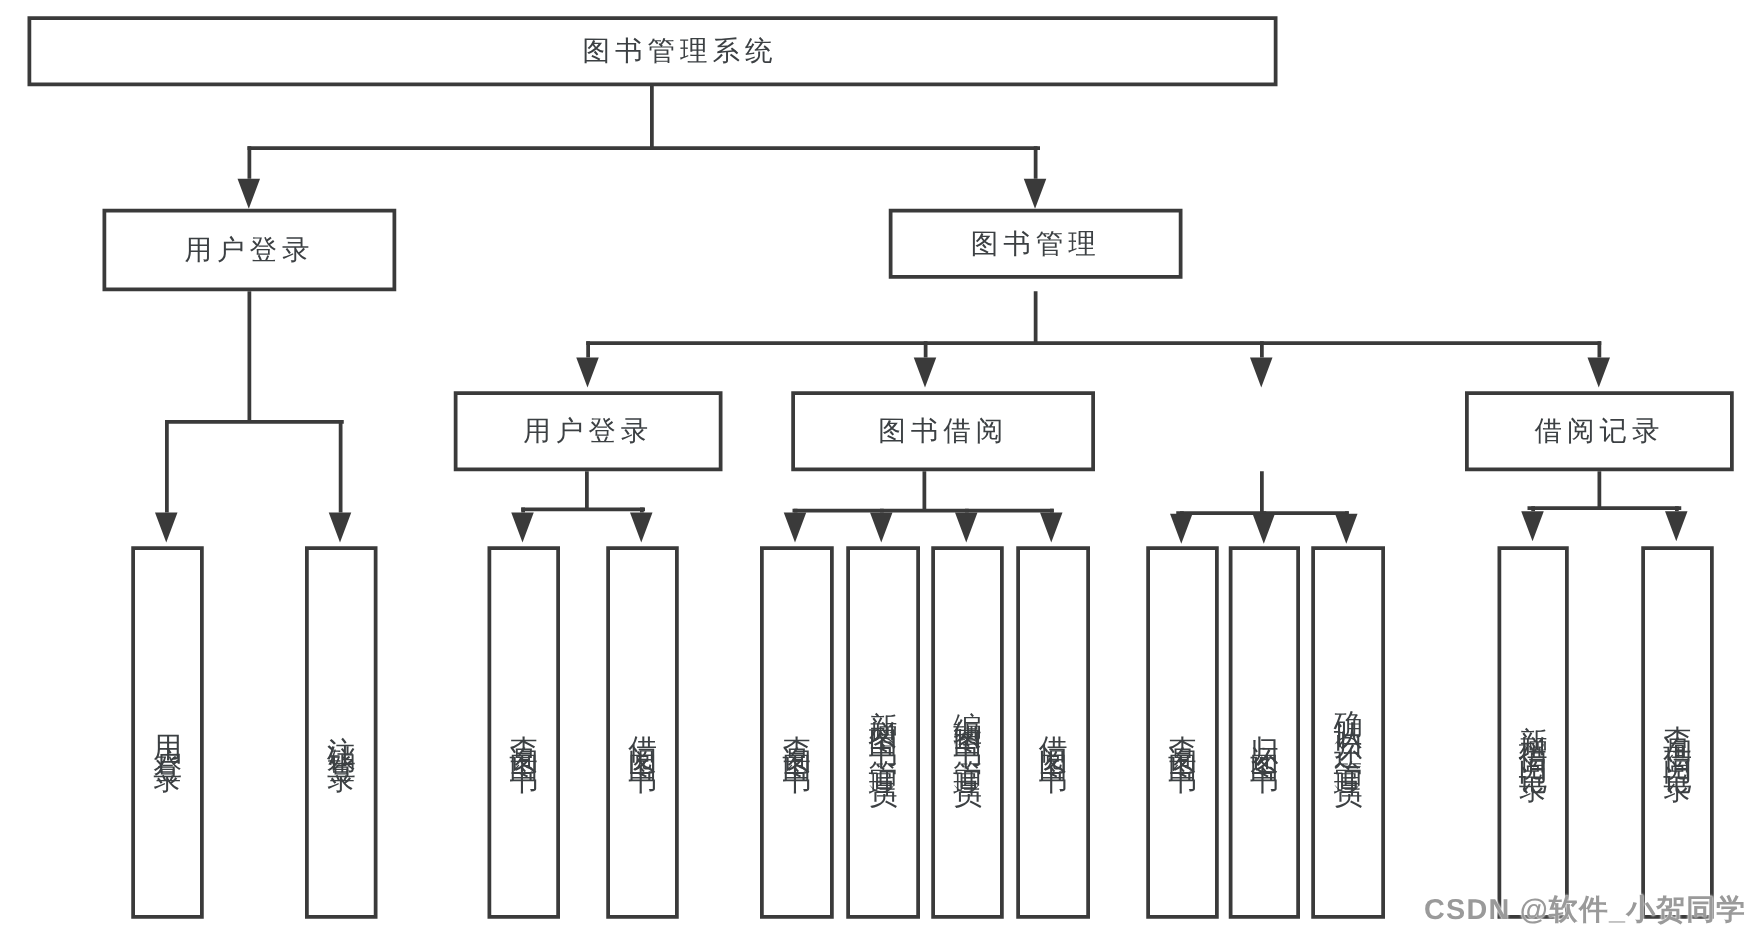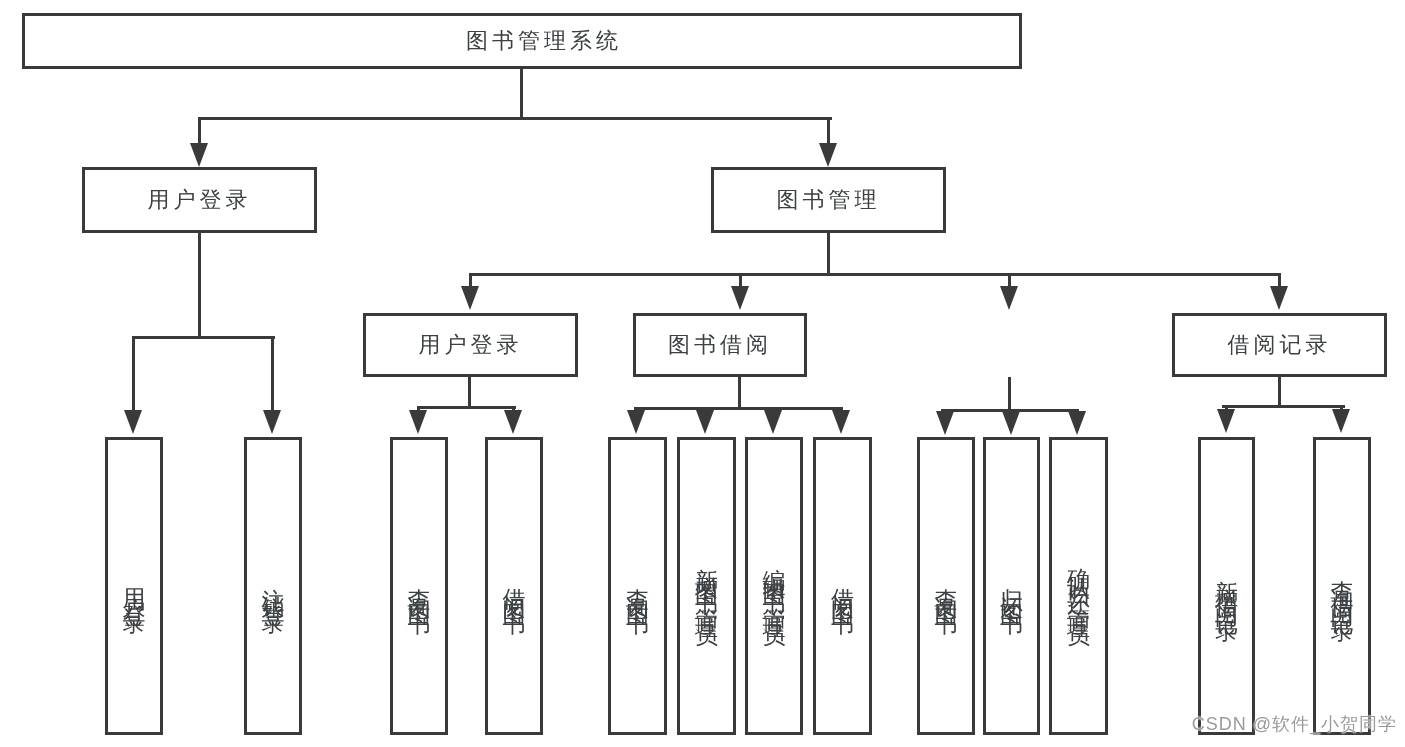--- a/index.html
+++ b/index.html
@@ -74,57 +74,58 @@
     bottom:-24px;
     width:0;height:0;
     border-left:9px solid transparent;
     border-right:9px solid transparent;
     border-top:24px solid var(--line);
   }
   .watermark{
     position:absolute;
     top:712px;
     right:8px;
-    font-size:18px;
+    font-size:23px;
     letter-spacing:1px;
     color:var(--watermark);
     text-shadow:0 0 2px #fff,0 0 2px #fff;
     z-index:10;
     white-space:nowrap;
+    font-weight:bold;
   }
 </style>
 </head>
 <body>
 
 <div id="canvas">
 
   <div class="node" style="left:22px;top:13px;width:1000px;height:56px;padding-left:44px;">图书管理系统</div>
 
   <div class="vline" style="left:520px;top:68px;height:51px;"></div>
   <div class="hline" style="left:198px;top:117px;width:634px;"></div>
   <div class="arrow" style="left:198px;top:117px;height:26px;"></div>
   <div class="arrow" style="left:827px;top:117px;height:26px;"></div>
 
   <div class="node" style="left:82px;top:167px;width:235px;height:66px;">用户登录</div>
-  <div class="node" style="left:711px;top:167px;width:235px;height:66px;">图书管理</div>
+  <div class="node" style="left:711px;top:167px;width:235px;height:56px;">图书管理</div>
 
   <div class="vline" style="left:198px;top:233px;height:105px;"></div>
   <div class="hline" style="left:132px;top:336px;width:143px;"></div>
   <div class="arrow" style="left:132px;top:336px;height:74px;"></div>
   <div class="arrow" style="left:271px;top:336px;height:74px;"></div>
 
   <div class="vline" style="left:827px;top:233px;height:42px;"></div>
   <div class="hline" style="left:469px;top:273px;width:812px;"></div>
   <div class="arrow" style="left:469px;top:273px;height:13px;"></div>
   <div class="arrow" style="left:739px;top:273px;height:13px;"></div>
   <div class="arrow" style="left:1008px;top:273px;height:13px;"></div>
   <div class="arrow" style="left:1278px;top:273px;height:13px;"></div>
 
   <div class="node" style="left:363px;top:313px;width:215px;height:64px;">用户登录</div>
-  <div class="node" style="left:633px;top:313px;width:174px;height:64px;">图书借阅</div>
+  <div class="node" style="left:633px;top:313px;width:243px;height:64px;">图书借阅</div>
   <div class="node" style="left:1172px;top:313px;width:215px;height:64px;">借阅记录</div>
 
   <div class="vline" style="left:468px;top:377px;height:31px;"></div>
   <div class="hline" style="left:417px;top:406px;width:99px;"></div>
   <div class="arrow" style="left:417px;top:406px;height:4px;"></div>
   <div class="arrow" style="left:512px;top:406px;height:4px;"></div>
 
   <div class="vline" style="left:738px;top:377px;height:32px;"></div>
   <div class="hline" style="left:634px;top:407px;width:209px;"></div>
   <div class="arrow" style="left:635px;top:407px;height:3px;"></div>

